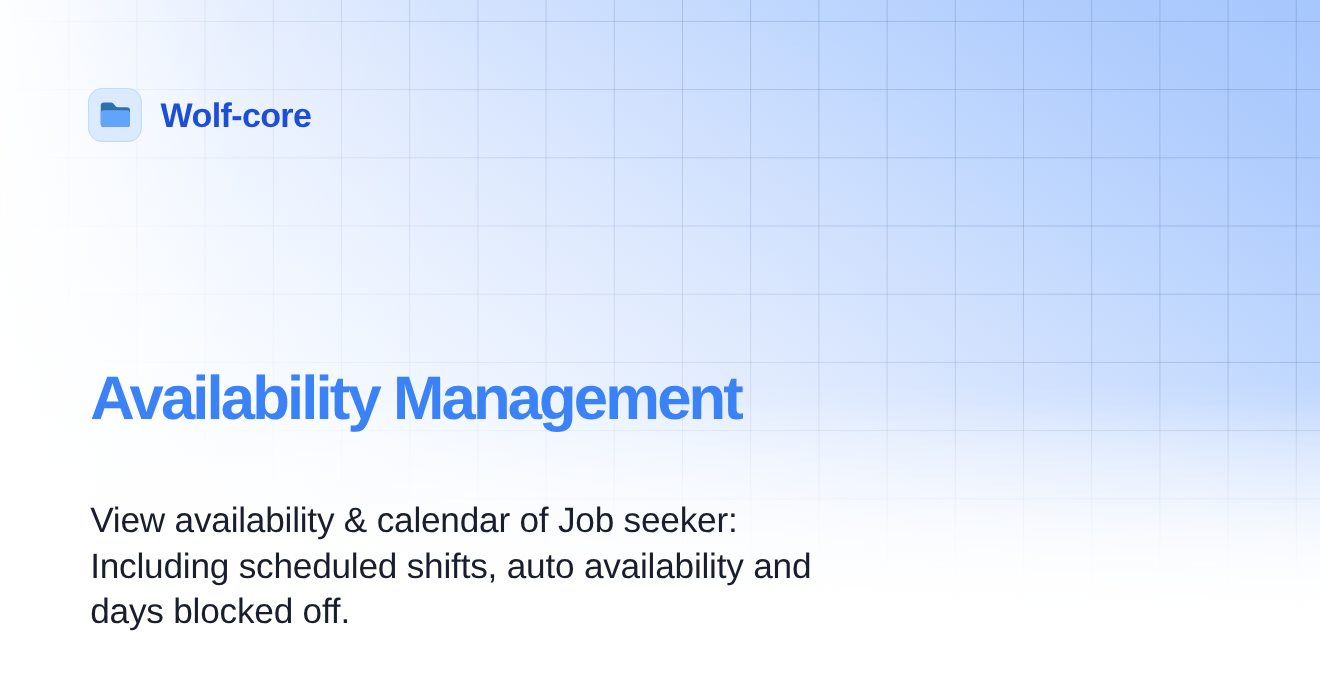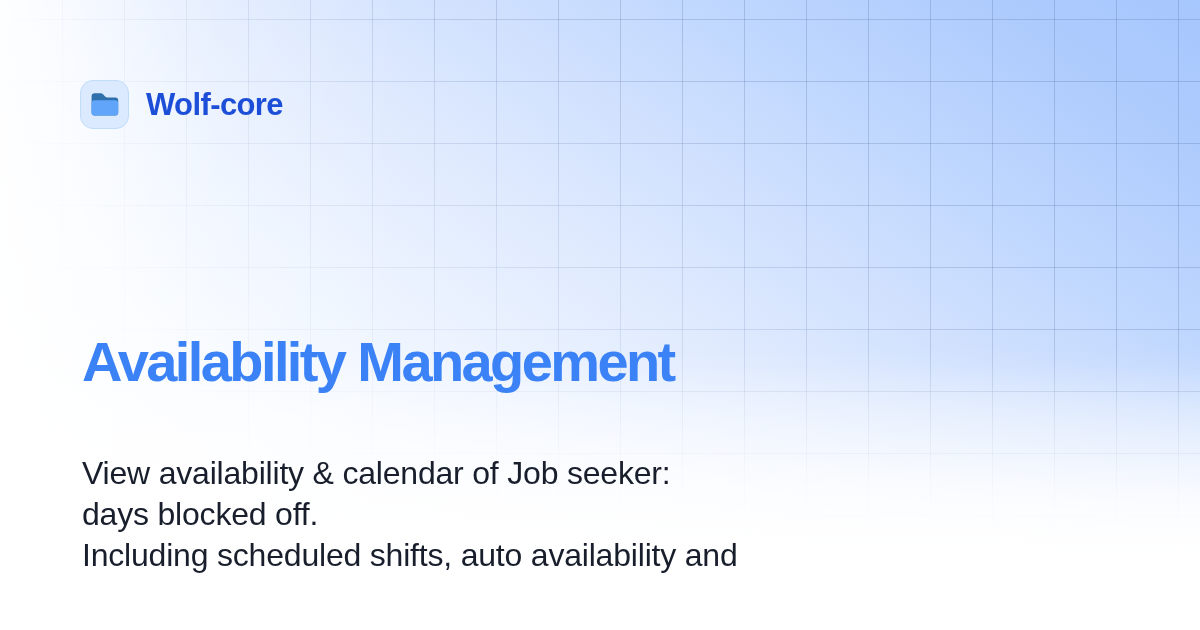--- a/index.html
+++ b/index.html
@@ -179,18 +179,18 @@
           </svg>
         </span>
       </div>
       <div class="brand-name">Wolf-core</div>
     </div>
 
     <h1 class="headline">Availability Management</h1>
 
     <div class="subhead">
       <span class="line">View availability &amp; calendar of Job seeker:</span>
+      <span class="line">Including scheduled shifts, auto availability and</span>
       <span class="line">days blocked off.</span>
-      <span class="line">Including scheduled shifts, auto availability and</span>
     </div>
 
   </div>
 </div>
 
 </body></html>

